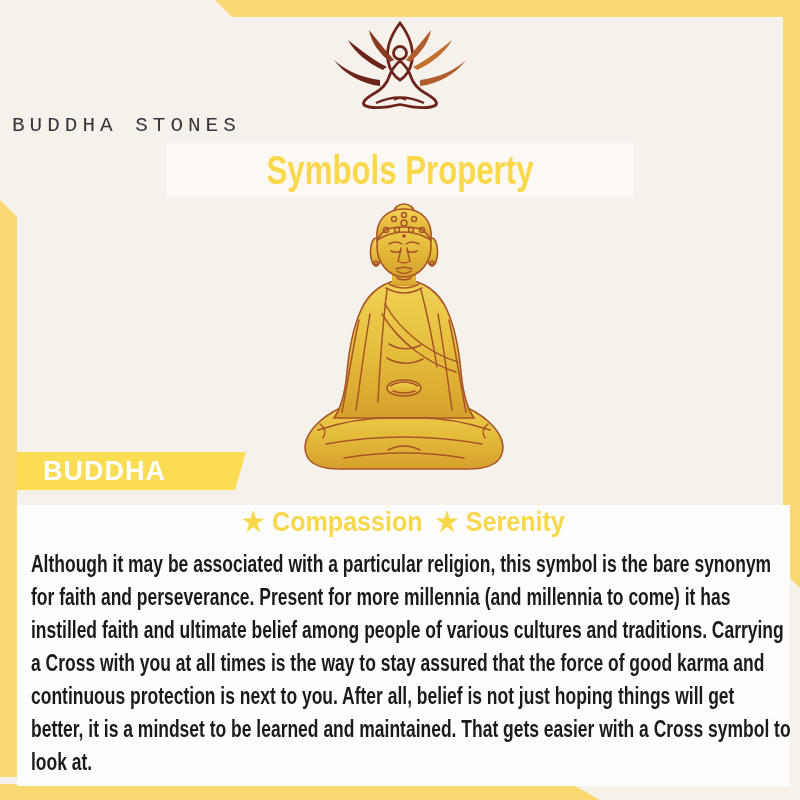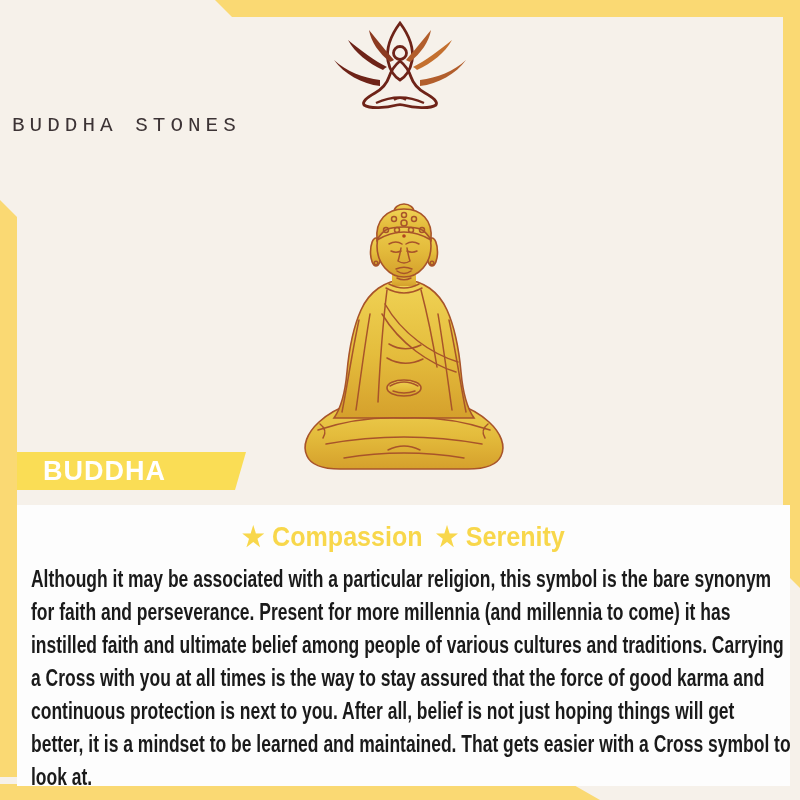--- a/index.html
+++ b/index.html
@@ -36,21 +36,21 @@
 
   
   .ribbon{position:absolute;left:17px;top:452px;width:229px;height:38px;
           background:#FADD55;color:#FFFFFF;font-size:27px;font-weight:bold;
           letter-spacing:1px;line-height:38px;padding-left:26px;box-sizing:border-box;
           clip-path:polygon(0 0,100% 0,calc(100% - 11px) 100%,0 100%);}
 
   
   .panel{position:absolute;left:17px;top:505px;width:773px;height:281px;
          background:#FDFDFD;}
-  .features{margin-top:15px;height:34px;overflow:visible;}
+  .features{height:34px;overflow:visible;}
   .features-inner{width:831px;transform:scaleX(.93);transform-origin:0 50%;
                   text-align:center;font-size:27px;font-weight:bold;color:#F8D74B;
                   line-height:34px;white-space:nowrap;}
   .feature-item{display:inline-block;}
   .feature-item + .feature-item{margin-left:14px;}
   .star{margin-right:8px;}
   .paragraph-wrap{margin:9px 0 0 14px;overflow:visible;}
   .paragraph{width:1000px;transform:scaleX(.76);transform-origin:0 0;
              font-size:23px;line-height:33px;font-weight:bold;color:#1A1A1A;
              text-align:left;}
@@ -79,20 +79,23 @@
     <path d="M63,50 C48,43 35,33 28,20 C40,30 55,41 67,47 C65,48 64,49 63,50 Z" fill="#6E2318"></path>
     <path d="M60,60 C43,58 26,51 14,40 C24,54 42,64 60,66 C60,64 60,62 60,60 Z" fill="#6E2318"></path>
 
     <path d="M90,42 C101,33 109,22 111,10 C103,20 93,32 86,40 C88,41 89,41.5 90,42 Z" fill="#B25E2C"></path>
     <path d="M97,50 C112,43 125,33 132,20 C120,30 105,41 93,47 C95,48 96,49 97,50 Z" fill="#C4702F"></path>
     <path d="M100,60 C117,58 134,51 146,40 C136,54 118,64 100,66 C100,64 100,62 100,60 Z" fill="#B25E2C"></path>
   </svg>
 
   <div class="brand-name">BUDDHA STONES</div>
 
+  <div class="title-box">
+    <div class="title-inner">Symbols Property</div>
+  </div>
 
   <svg class="buddha-svg" viewBox="0 0 228 278">
     <defs>
       <linearGradient id="gold" x1="0" y1="0" x2="0" y2="1">
         <stop offset="0" stop-color="#F0D355"></stop>
         <stop offset="0.55" stop-color="#E4BC3C"></stop>
         <stop offset="1" stop-color="#D5A02C"></stop>
       </linearGradient>
     </defs>
     <g stroke="#A8542A" stroke-width="1.6" fill="url(#gold)" stroke-linecap="round">

